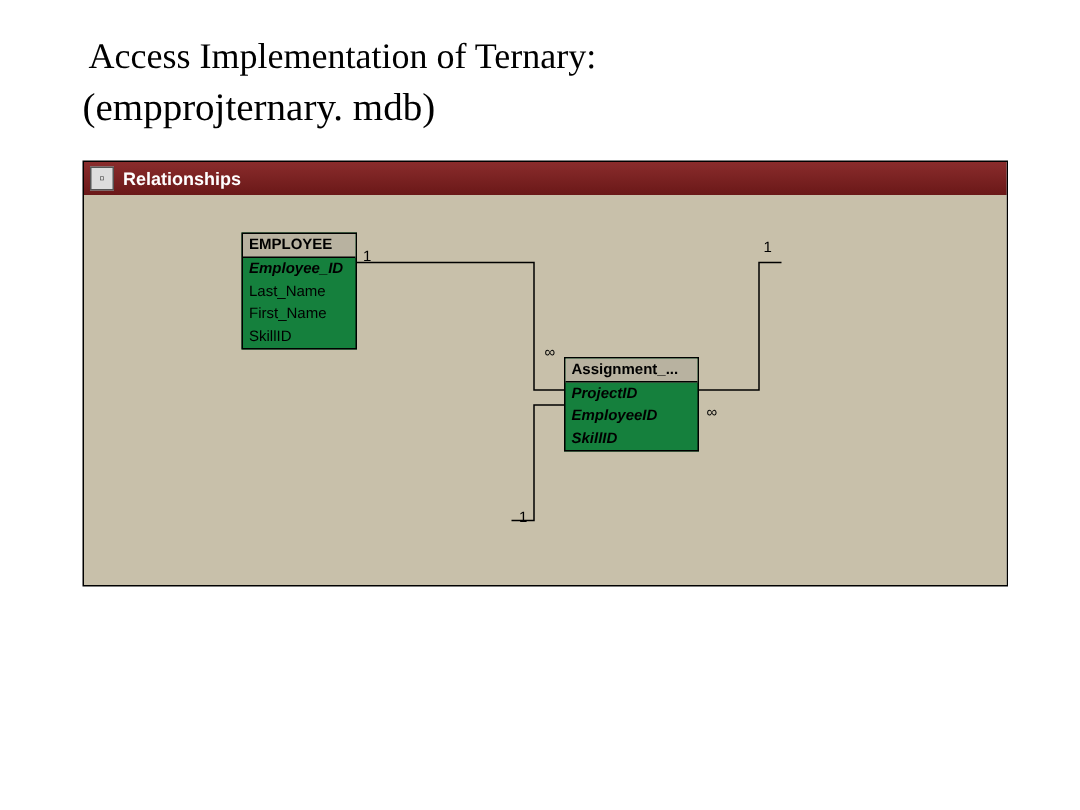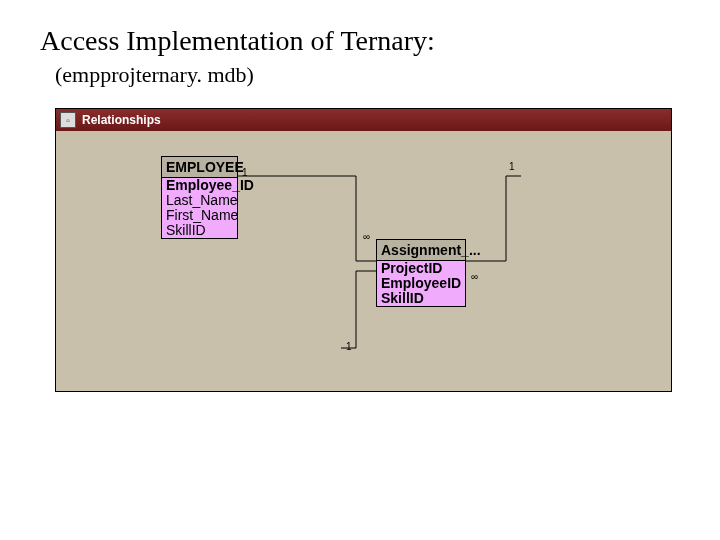--- a/index.html
+++ b/index.html
@@ -6,27 +6,27 @@
     margin: 0;
     padding: 0;
     font-family: Arial, sans-serif;
     background: #fff;
     width: 720px;
     height: 540px;
     overflow: hidden;
   }
   .slide-title {
     font-family: "Times New Roman", serif;
-    font-size: 28px;
-    margin: 25px 0 5px 40px;
+    font-size: 24px;
+    margin: 25px 0 5px 59px;
     font-weight: normal;
   }
   .slide-subtitle {
     font-family: "Times New Roman", serif;
-    font-size: 22px;
+    font-size: 26px;
     margin: 0 0 20px 55px;
   }
   .window {
     margin-left: 55px;
     width: 615px;
     border: 1px solid #000;
   }
   .titlebar {
     height: 22px;
     background: linear-gradient(to bottom, #8a2c2c, #6a1818);
@@ -51,38 +51,39 @@
   }
   .canvas {
     position: relative;
     background: #c8c0aa;
     height: 260px;
     width: 100%;
     overflow: hidden;
   }
   .table-box {
     position: absolute;
-    background: #f0abfc;
+    background: #15803d;
     border: 1px solid #000;
-    font-size: 14px;
+    font-size: 10px;
     font-family: Tahoma, Arial, sans-serif;
   }
   .table-header {
     background: #b8b2a0;
     color: #000;
     font-weight: bold;
     padding: 2px 4px;
     border-bottom: 1px solid #000;
   }
   .table-row {
     padding: 1px 4px;
     line-height: 13px;
   }
   .bold {
     font-weight: bold;
+    font-style: italic;
   }
   .label {
     position: absolute;
     font-size: 10px;
     font-family: Tahoma, Arial, sans-serif;
     color: #000;
   }
   svg.lines {
     position: absolute;
     top: 0;

